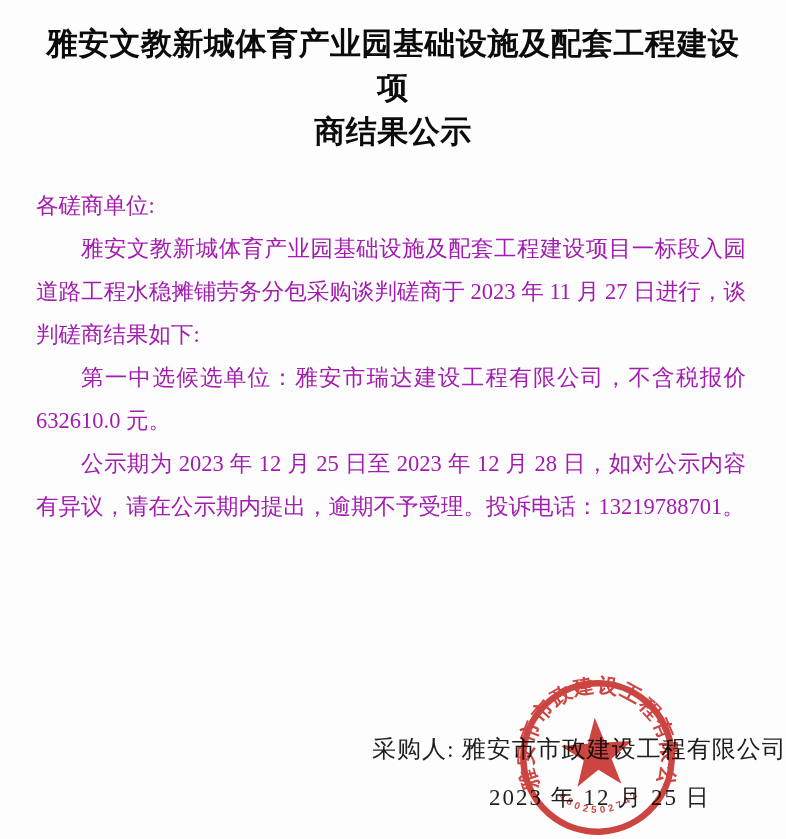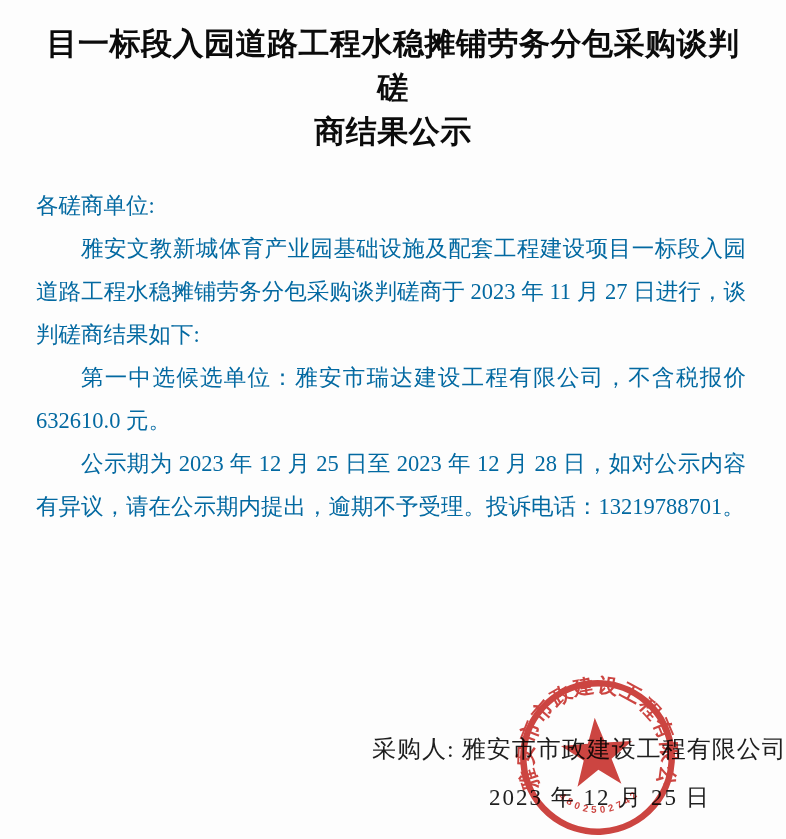--- a/index.html
+++ b/index.html
@@ -20,21 +20,21 @@
     font-size: 31px;
     line-height: 44px;
     letter-spacing: 0.5px;
     color: #0b0b0b;
   }
   .body-text {
     margin: 30px 40px 0 36px;
     font-size: 22.5px;
     line-height: 43px;
     text-align: justify;
-    color: #0369a1;
+    color: #a21caf;
   }
   .body-text p { margin: 0; }
   .body-text p.indent { text-indent: 2em; }
   .sig-purchaser {
     position: absolute;
     top: 733px;
     left: 372px;
     font-size: 24px;
     letter-spacing: 1px;
     color: #1e1e1e;
@@ -66,21 +66,21 @@
     font-family: "Liberation Sans", sans-serif;
     font-weight: bold;
   }
 </style>
 </head>
 <body>
 
 <div class="page">
 
   <div class="title">
-    <div>目一标段入园道路工程水稳摊铺劳务分包采购谈判磋</div>
+    <div>雅安文教新城体育产业园基础设施及配套工程建设项</div>
     <div>商结果公示</div>
   </div>
 
   <div class="body-text">
     <p>各磋商单位:</p>
     <p class="indent">雅安文教新城体育产业园基础设施及配套工程建设项目一标段入园道路工程水稳摊铺劳务分包采购谈判磋商于 2023 年 11 月 27 日进行，谈判磋商结果如下:</p>
     <p class="indent">第一中选候选单位：雅安市瑞达建设工程有限公司，不含税报价 632610.0 元。</p>
     <p class="indent">公示期为 2023 年 12 月 25 日至 2023 年 12 月 28 日，如对公示内容有异议，请在公示期内提出，逾期不予受理。投诉电话：13219788701。</p>
   </div>
 

